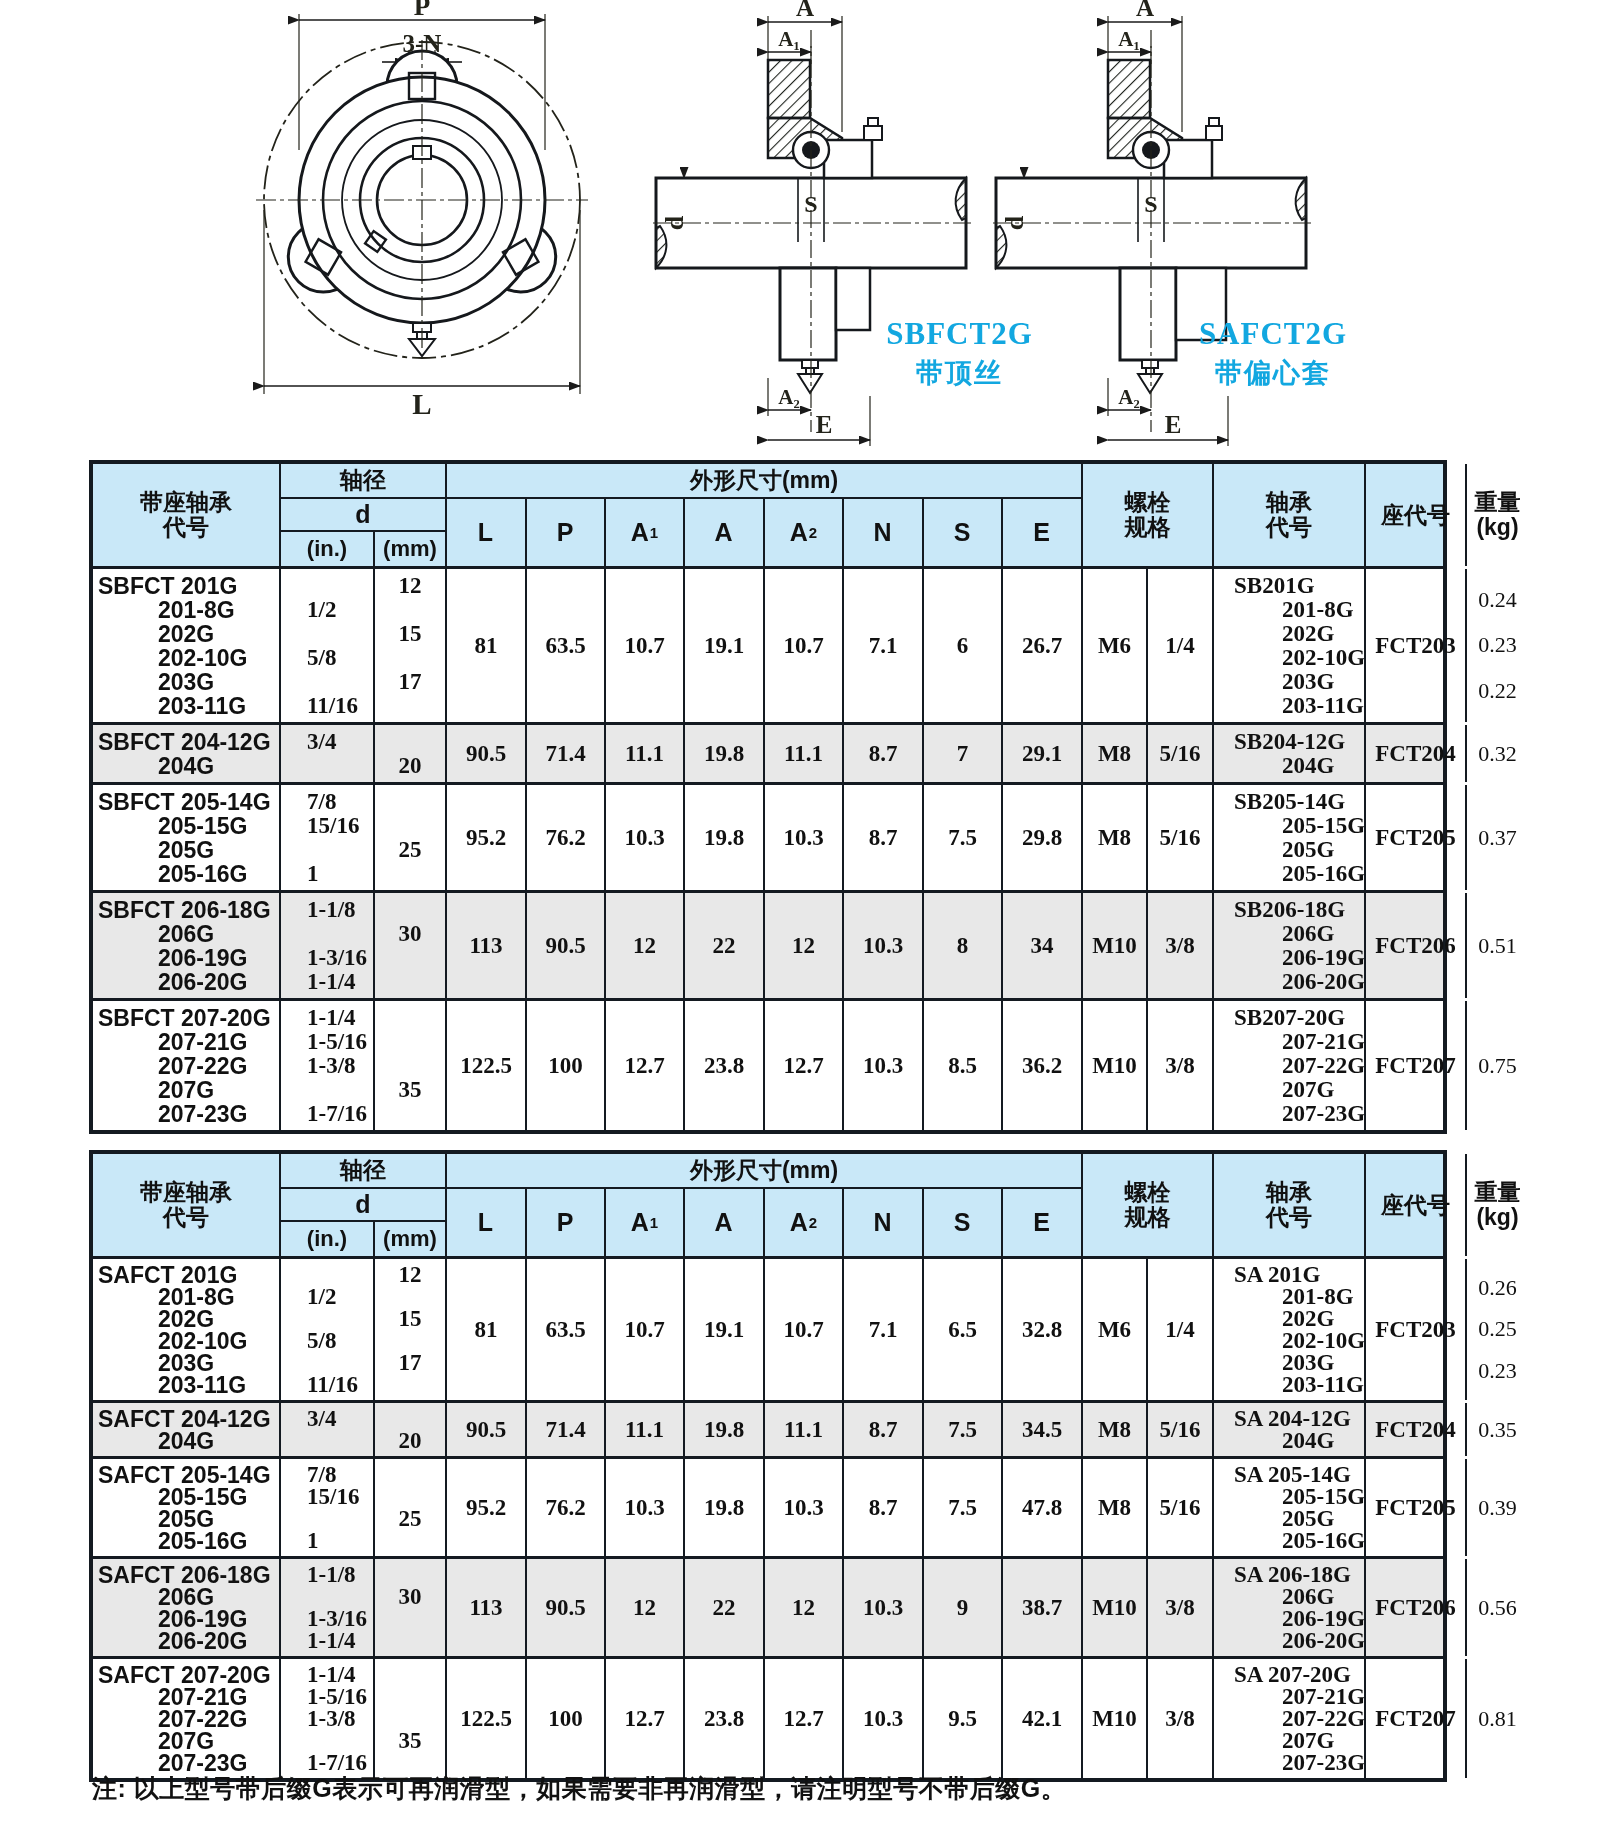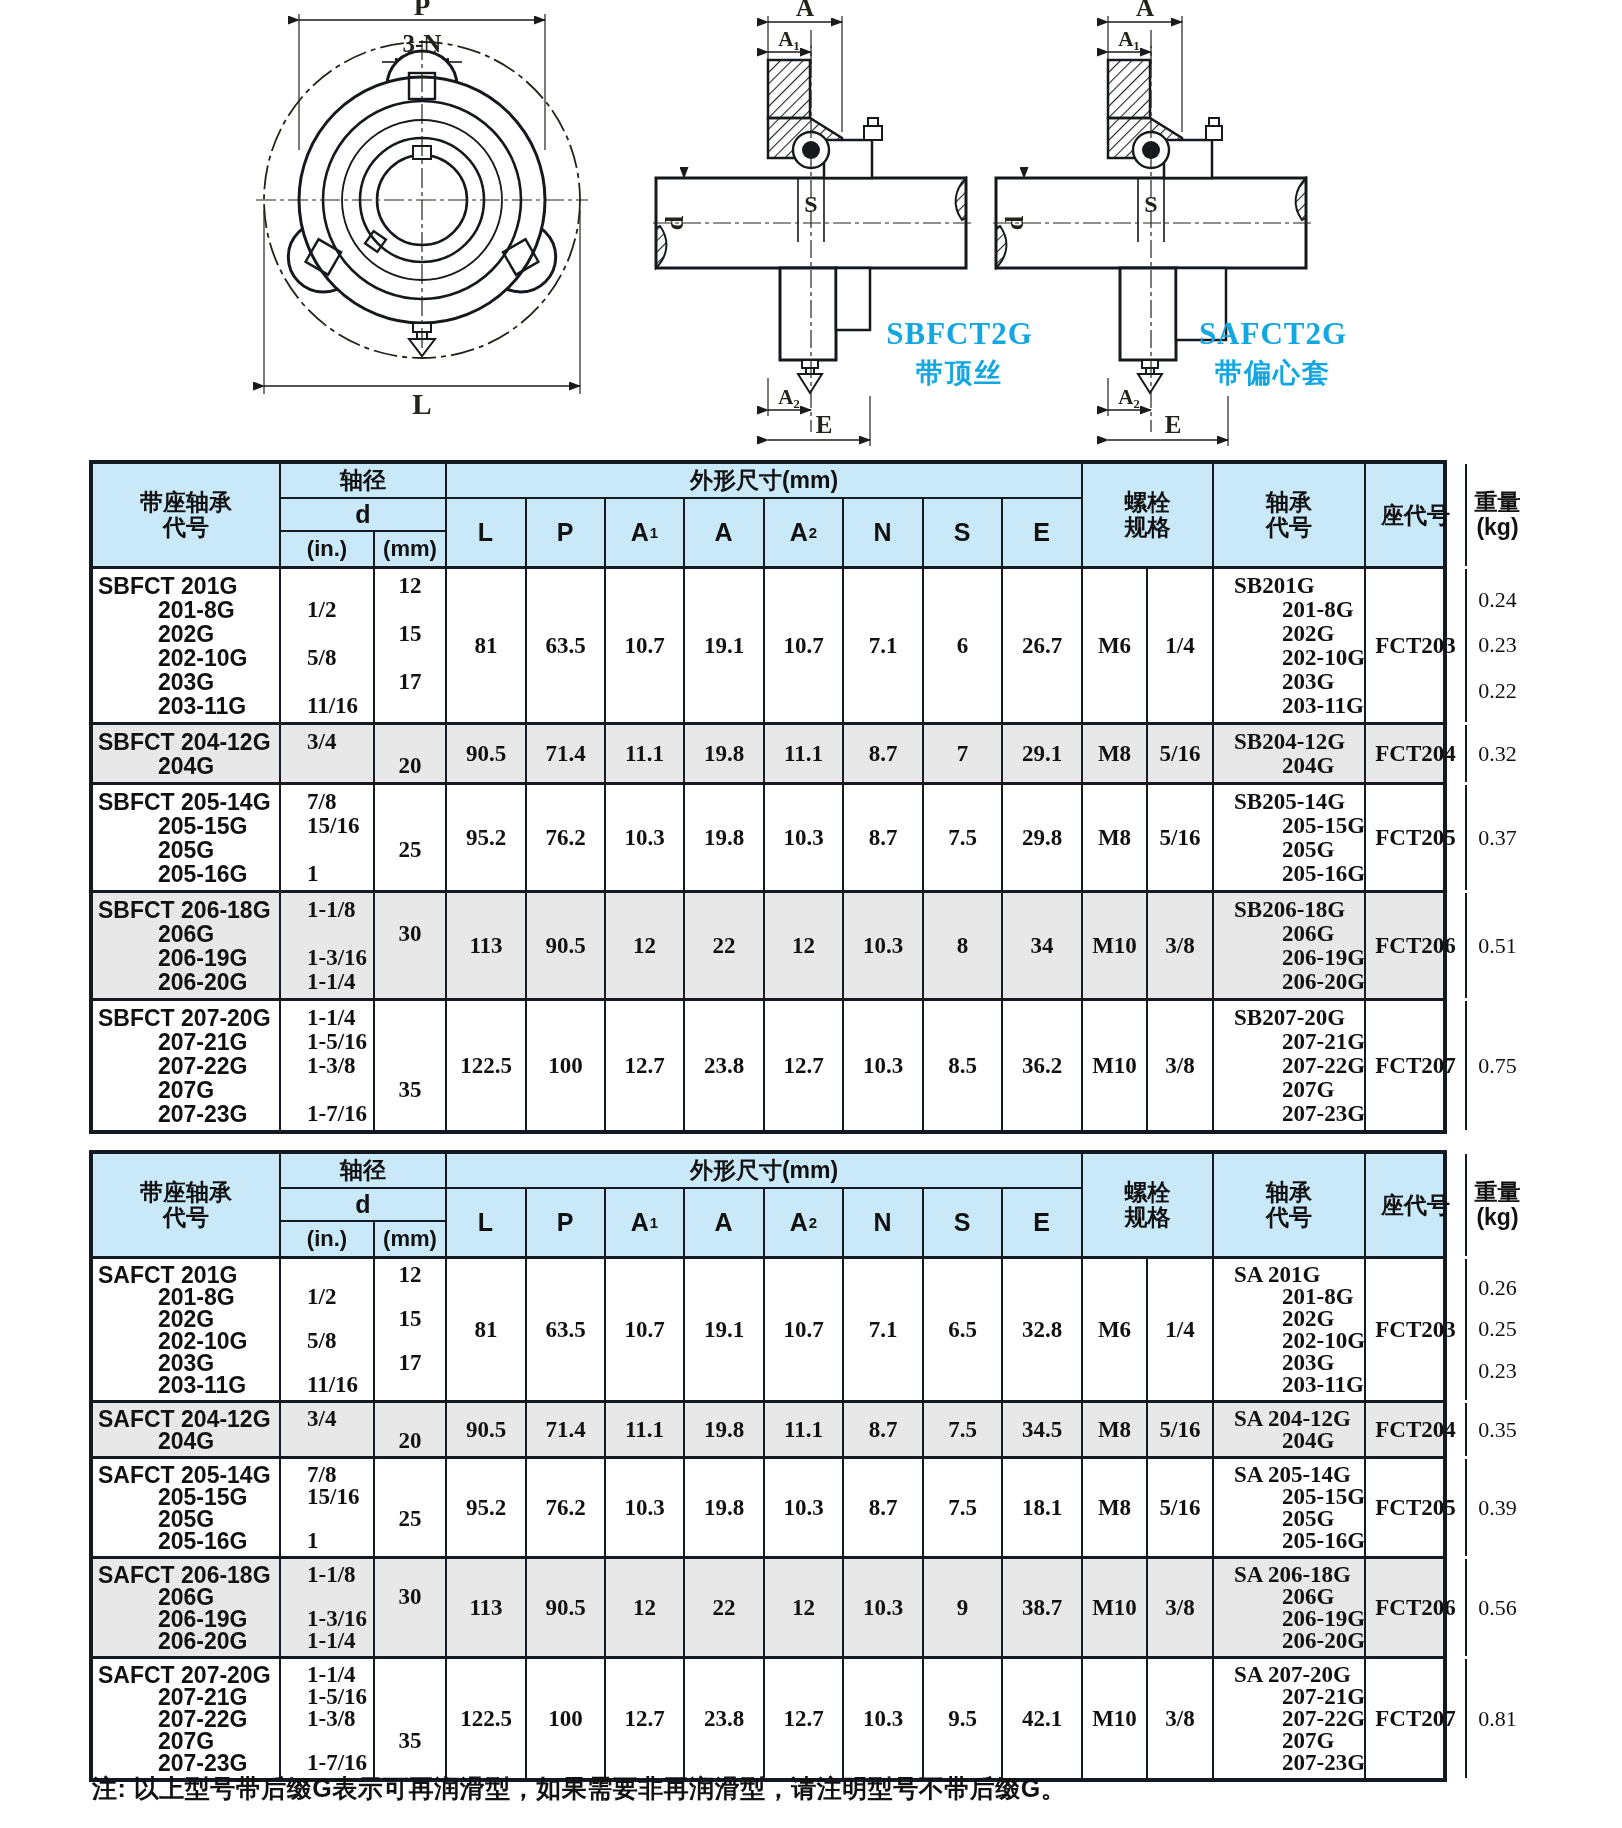--- a/index.html
+++ b/index.html
@@ -689,21 +689,21 @@
           <div class="ln">25</div>
           <div class="ln"></div>
         </div>
       <div class="cell c-val">95.2</div>
       <div class="cell c-val">76.2</div>
       <div class="cell c-val">10.3</div>
       <div class="cell c-val">19.8</div>
       <div class="cell c-val">10.3</div>
       <div class="cell c-val">8.7</div>
       <div class="cell c-val">7.5</div>
-      <div class="cell c-val">18.1</div>
+      <div class="cell c-val">47.8</div>
       <div class="cell c-val">M8</div>
       <div class="cell c-val">5/16</div>
       <div class="cell stack c-brg">
           <div class="ln">SA 205-14G</div>
           <div class="ln">205-15G</div>
           <div class="ln">205G</div>
           <div class="ln">205-16G</div>
         </div>
       <div class="cell c-val c-seat">FCT205</div>
       <div class="cell c-wt">

